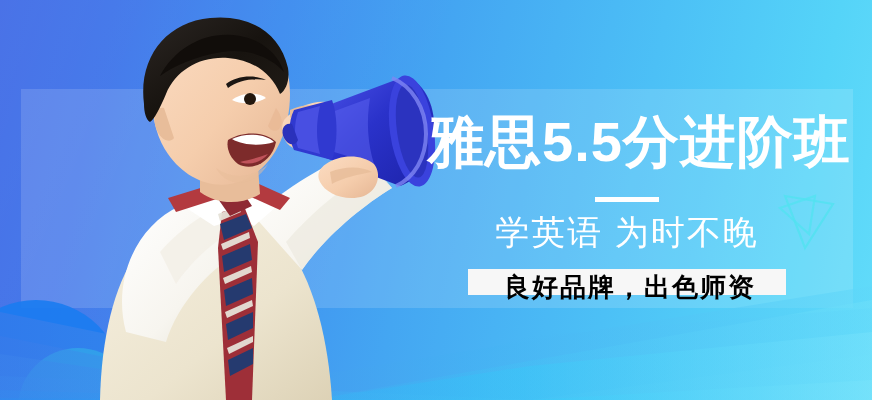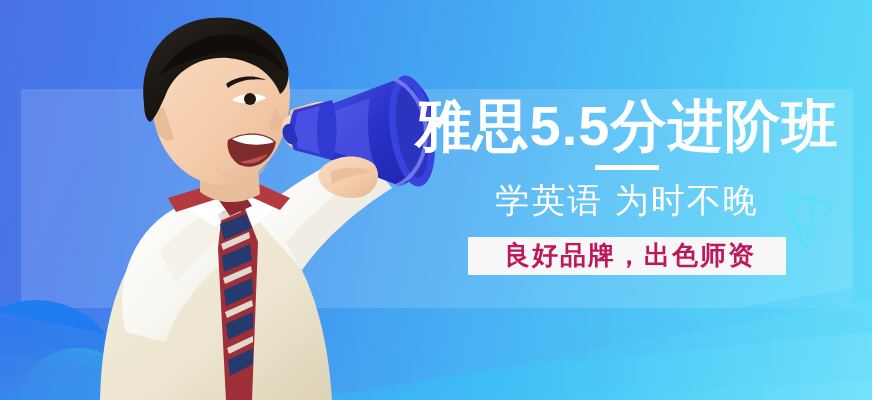--- a/index.html
+++ b/index.html
@@ -113,21 +113,21 @@
   }
 
   .headline {
     font-size: 56px;
     line-height: 1.08;
     font-weight: bold;
     color: #ffffff;
     letter-spacing: 1px;
     white-space: nowrap;
     text-align: center;
-    margin: 0;
+    margin: 16px;
   }
 
   .divider-wrap {
     height: 22px;
     display: flex;
     align-items: center;
     justify-content: center;
   }
   .divider {
     width: 64px;
@@ -145,29 +145,29 @@
     padding-top: 2px;
   }
 
   .badge-wrap {
     margin-top: 16px;
     display: flex;
     justify-content: center;
   }
   .badge {
     background: #f7f7f7;
-    color: #be185d;
+    color: #000000;
     font-size: 26px;
     font-weight: bold;
     letter-spacing: 2px;
     white-space: nowrap;
     padding: 5px 36px 3px 36px;
     box-sizing: border-box;
     width: 318px;
-    height: 38px;
+    height: 26px;
     line-height: 27px;
     text-align: center;
   }
 </style>
 </head>
 <body>
 
 <div class="banner">
 
   <div class="diag-wash"></div>

